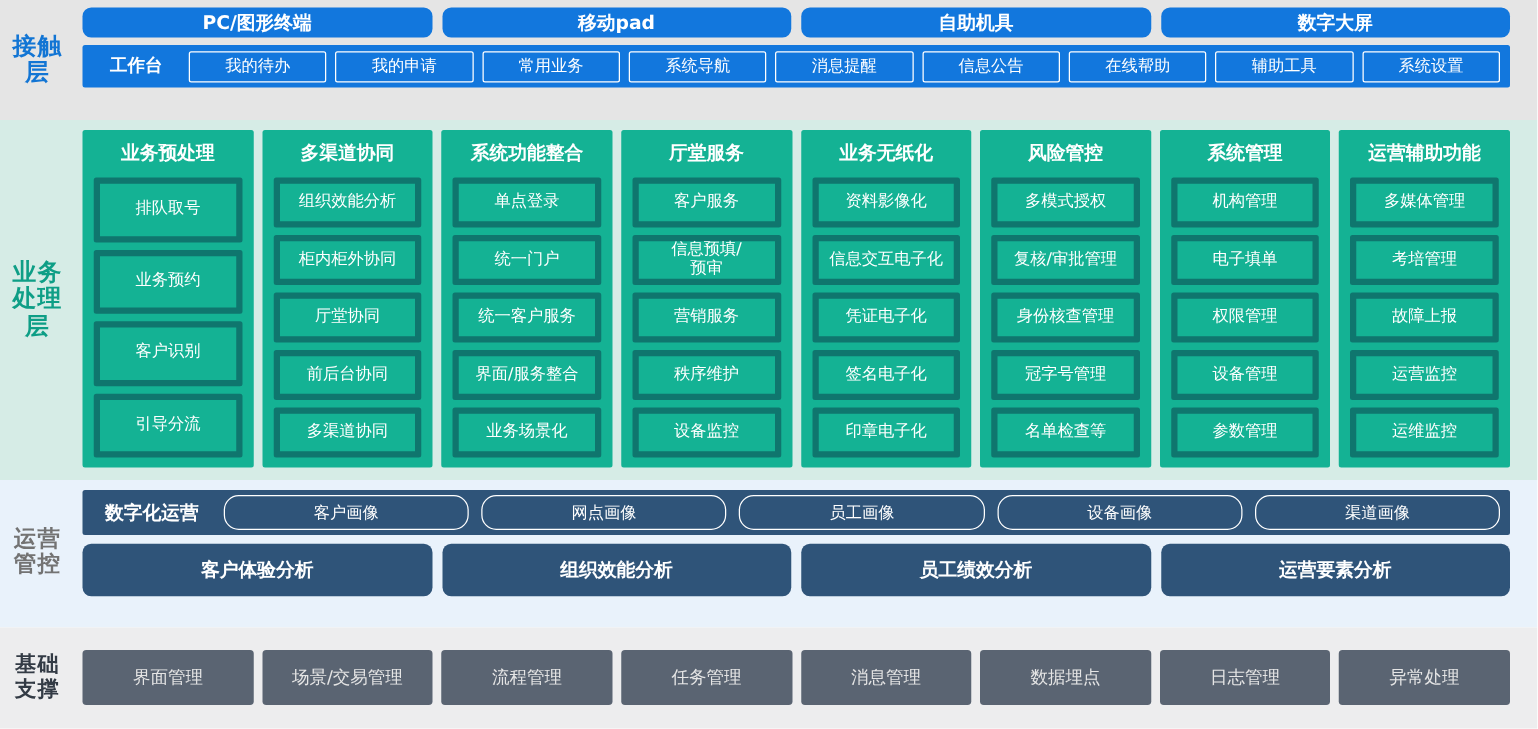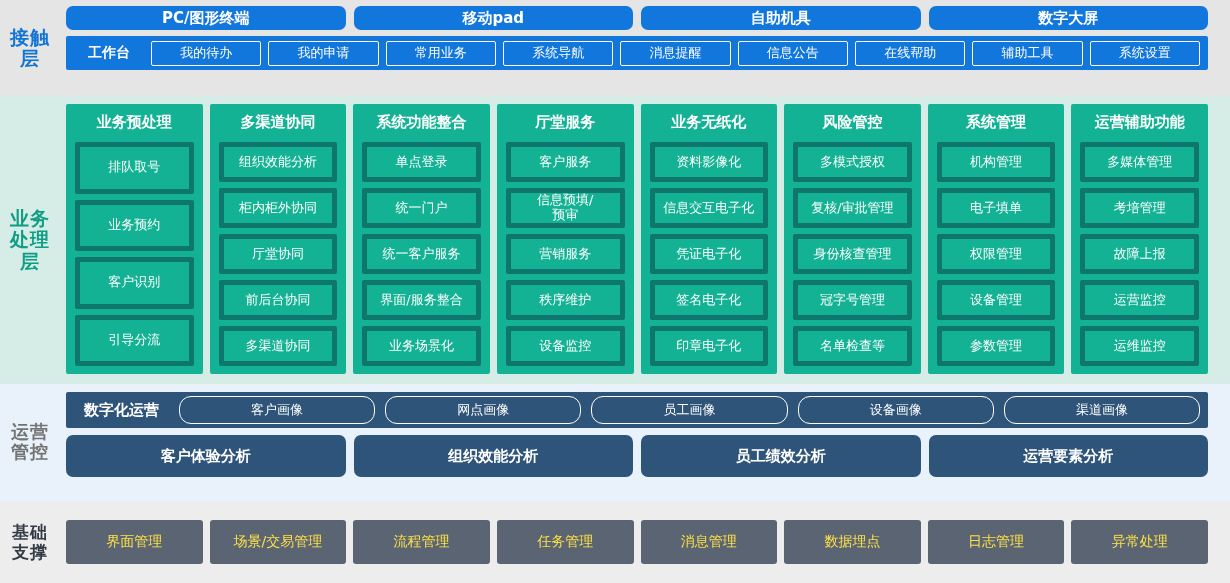--- a/index.html
+++ b/index.html
@@ -88,21 +88,21 @@
   }
 
   
   .base{background:#ededee;height:auto;flex:1 1 auto;}
   .base .band-label{color:#333b45;font-size:17px;}
   .base .band-body{padding:9px 22px 11px 6px;justify-content:center;}
   .base-row{display:flex;gap:7px;height:44px;}
   .base-row .chip{
     flex:1 1 0;background:#5a6472;border-radius:3px;
     display:flex;align-items:center;justify-content:center;
-    color:#fde047;font-size:14px;white-space:nowrap;
+    color:#e5e5e5;font-size:14px;white-space:nowrap;
   }
 </style>
 </head>
 <body>
 
 <div class="page">
 
   <section class="band touch">
     <div class="band-label">
       <div>

